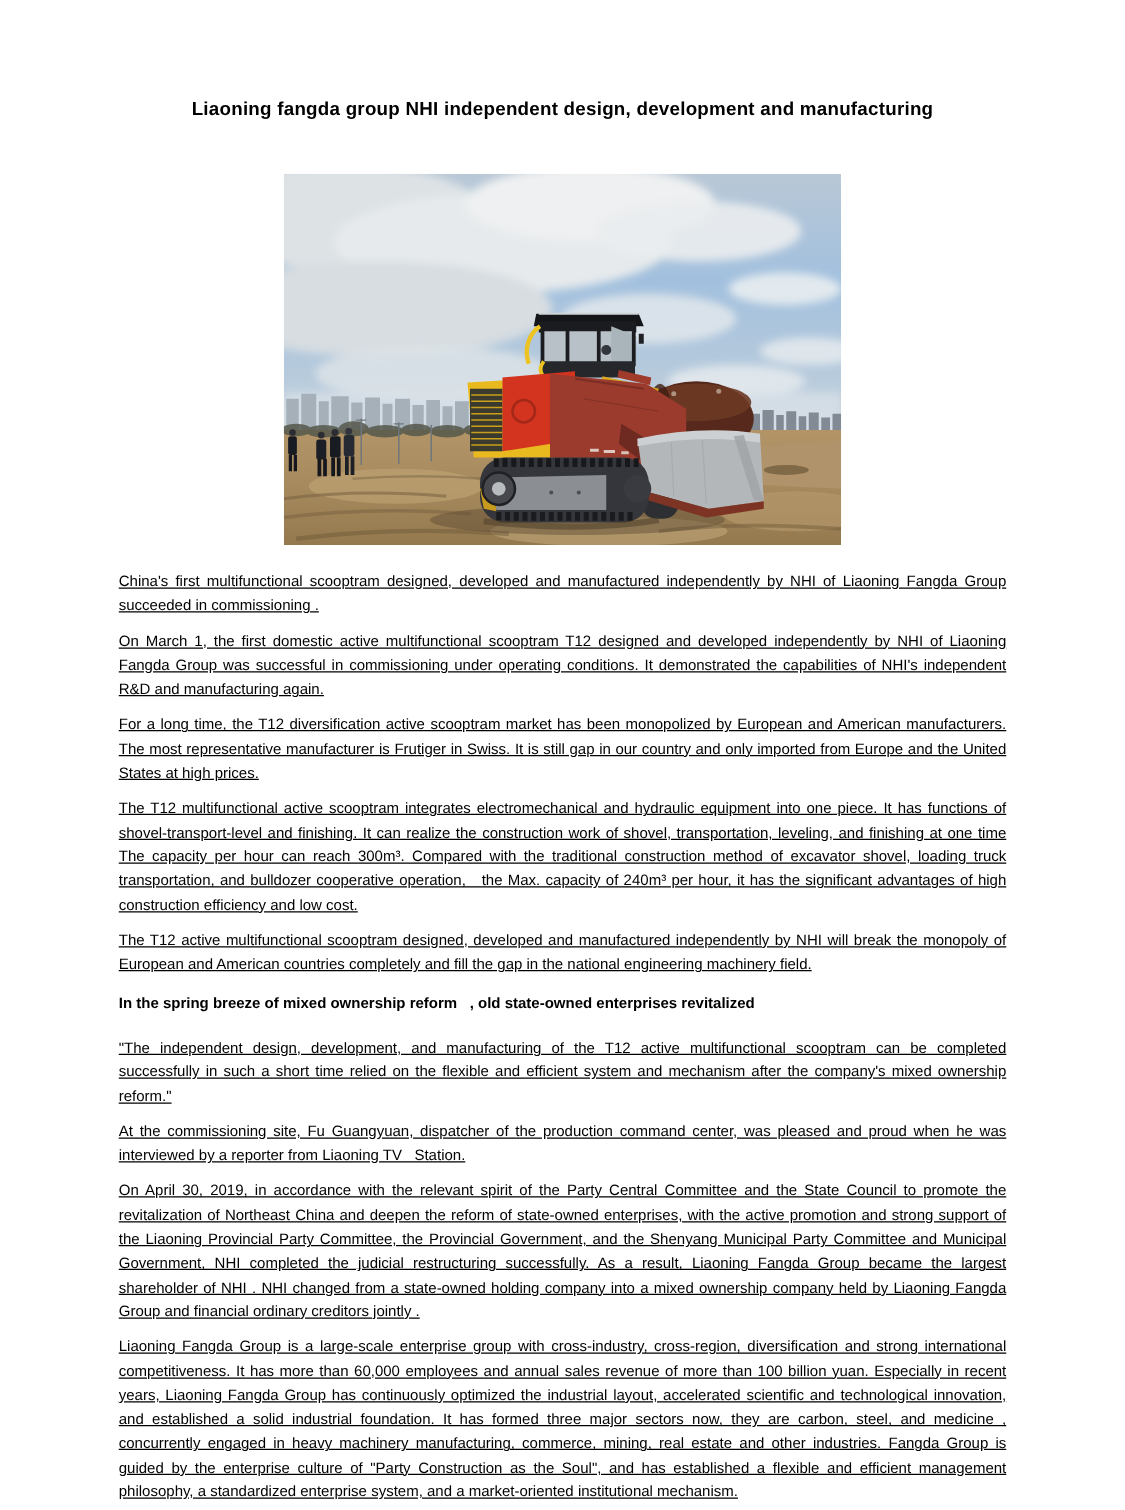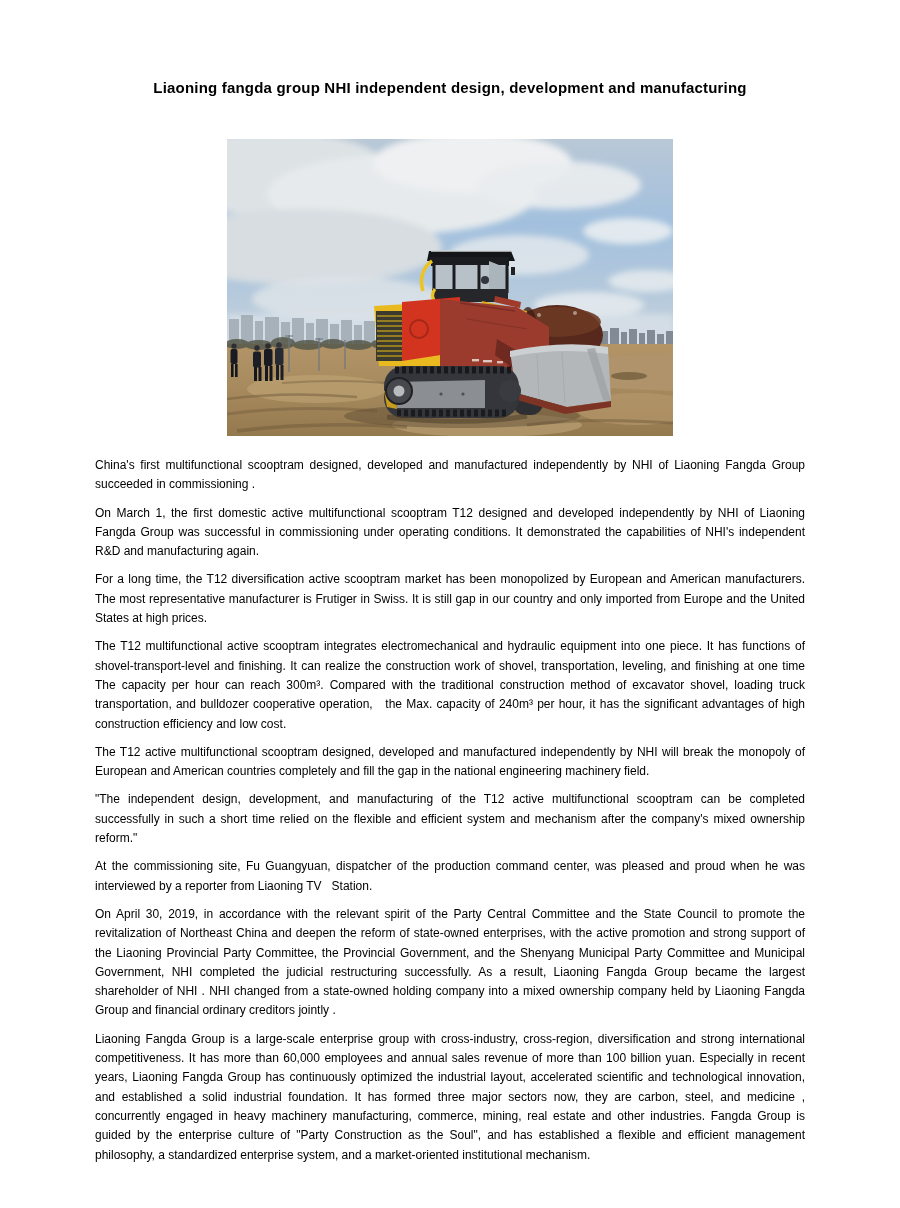--- a/index.html
+++ b/index.html
@@ -14,21 +14,21 @@
     margin: 16px; font-size: 15px; line-height: 23px; font-weight: bold;
     text-align: center; letter-spacing: 0.2px; color: #000;
   }
   figure.photo-fig {
     margin: 40px auto 20px auto; padding: 0;
     width: 446px; height: 297px; overflow: hidden;
   }
   figure.photo-fig svg { display: block; }
   p.body-para {
     margin: 9px 0; font-size: 12px; line-height: 19.3px;
-    text-align: justify; color: #000;
+    text-align: justify; color: #000; text-decoration: underline;
   }
   h2.section-heading {
     margin: 12px 0 16px 0; font-size: 12px; line-height: 19.5px;
     font-weight: bold; text-align: left; color: #000;
   }
 </style>
 </head>
 <body>
 
 <div class="page">
@@ -250,19 +250,20 @@
       </g>
     </svg>
   </figure>
 
   <p class="body-para">China's first multifunctional scooptram designed, developed and manufactured independently by NHI of Liaoning Fangda Group succeeded in commissioning .</p>
   <p class="body-para">On March 1, the first domestic active multifunctional scooptram T12 designed and developed independently by NHI of Liaoning Fangda Group was successful in commissioning under operating conditions. It demonstrated the capabilities of NHI's independent R&amp;D and manufacturing again.</p>
   <p class="body-para">For a long time, the T12 diversification active scooptram market has been monopolized by European and American manufacturers. The most representative manufacturer is Frutiger in Swiss. It is still gap in our country and only imported from Europe and the United States at high prices.</p>
   <p class="body-para">The T12 multifunctional active scooptram integrates electromechanical and hydraulic equipment into one piece. It has functions of shovel-transport-level and finishing. It can realize the construction work of shovel, transportation, leveling, and finishing at one time The capacity per hour can reach 300m³. Compared with the traditional construction method of excavator shovel, loading truck transportation, and bulldozer cooperative operation, &nbsp; the Max. capacity of 240m³ per hour, it has the significant advantages of high construction efficiency and low cost.</p>
   <p class="body-para">The T12 active multifunctional scooptram designed, developed and manufactured independently by NHI will break the monopoly of European and American countries completely and fill the gap in the national engineering machinery field.</p>
 
+  <h2 class="section-heading">In the spring breeze of mixed ownership reform &nbsp; , old state-owned enterprises revitalized</h2>
 
   <p class="body-para">"The independent design, development, and manufacturing of the T12 active multifunctional scooptram can be completed successfully in such a short time relied on the flexible and efficient system and mechanism after the company's mixed ownership reform."</p>
   <p class="body-para">At the commissioning site, Fu Guangyuan, dispatcher of the production command center, was pleased and proud when he was interviewed by a reporter from Liaoning TV &nbsp; Station.</p>
   <p class="body-para">On April 30, 2019, in accordance with the relevant spirit of the Party Central Committee and the State Council to promote the revitalization of Northeast China and deepen the reform of state-owned enterprises, with the active promotion and strong support of the Liaoning Provincial Party Committee, the Provincial Government, and the Shenyang Municipal Party Committee and Municipal Government, NHI completed the judicial restructuring successfully. As a result, Liaoning Fangda Group became the largest shareholder of NHI . NHI changed from a state-owned holding company into a mixed ownership company held by Liaoning Fangda Group and financial ordinary creditors jointly .</p>
   <p class="body-para">Liaoning Fangda Group is a large-scale enterprise group with cross-industry, cross-region, diversification and strong international competitiveness. It has more than 60,000 employees and annual sales revenue of more than 100 billion yuan. Especially in recent years, Liaoning Fangda Group has continuously optimized the industrial layout, accelerated scientific and technological innovation, and established a solid industrial foundation. It has formed three major sectors now, they are carbon, steel, and medicine , concurrently engaged in heavy machinery manufacturing, commerce, mining, real estate and other industries. Fangda Group is guided by the enterprise culture of "Party Construction as the Soul", and has established a flexible and efficient management philosophy, a standardized enterprise system, and a market-oriented institutional mechanism.</p>
 
 </div>
 
 </body></html>

